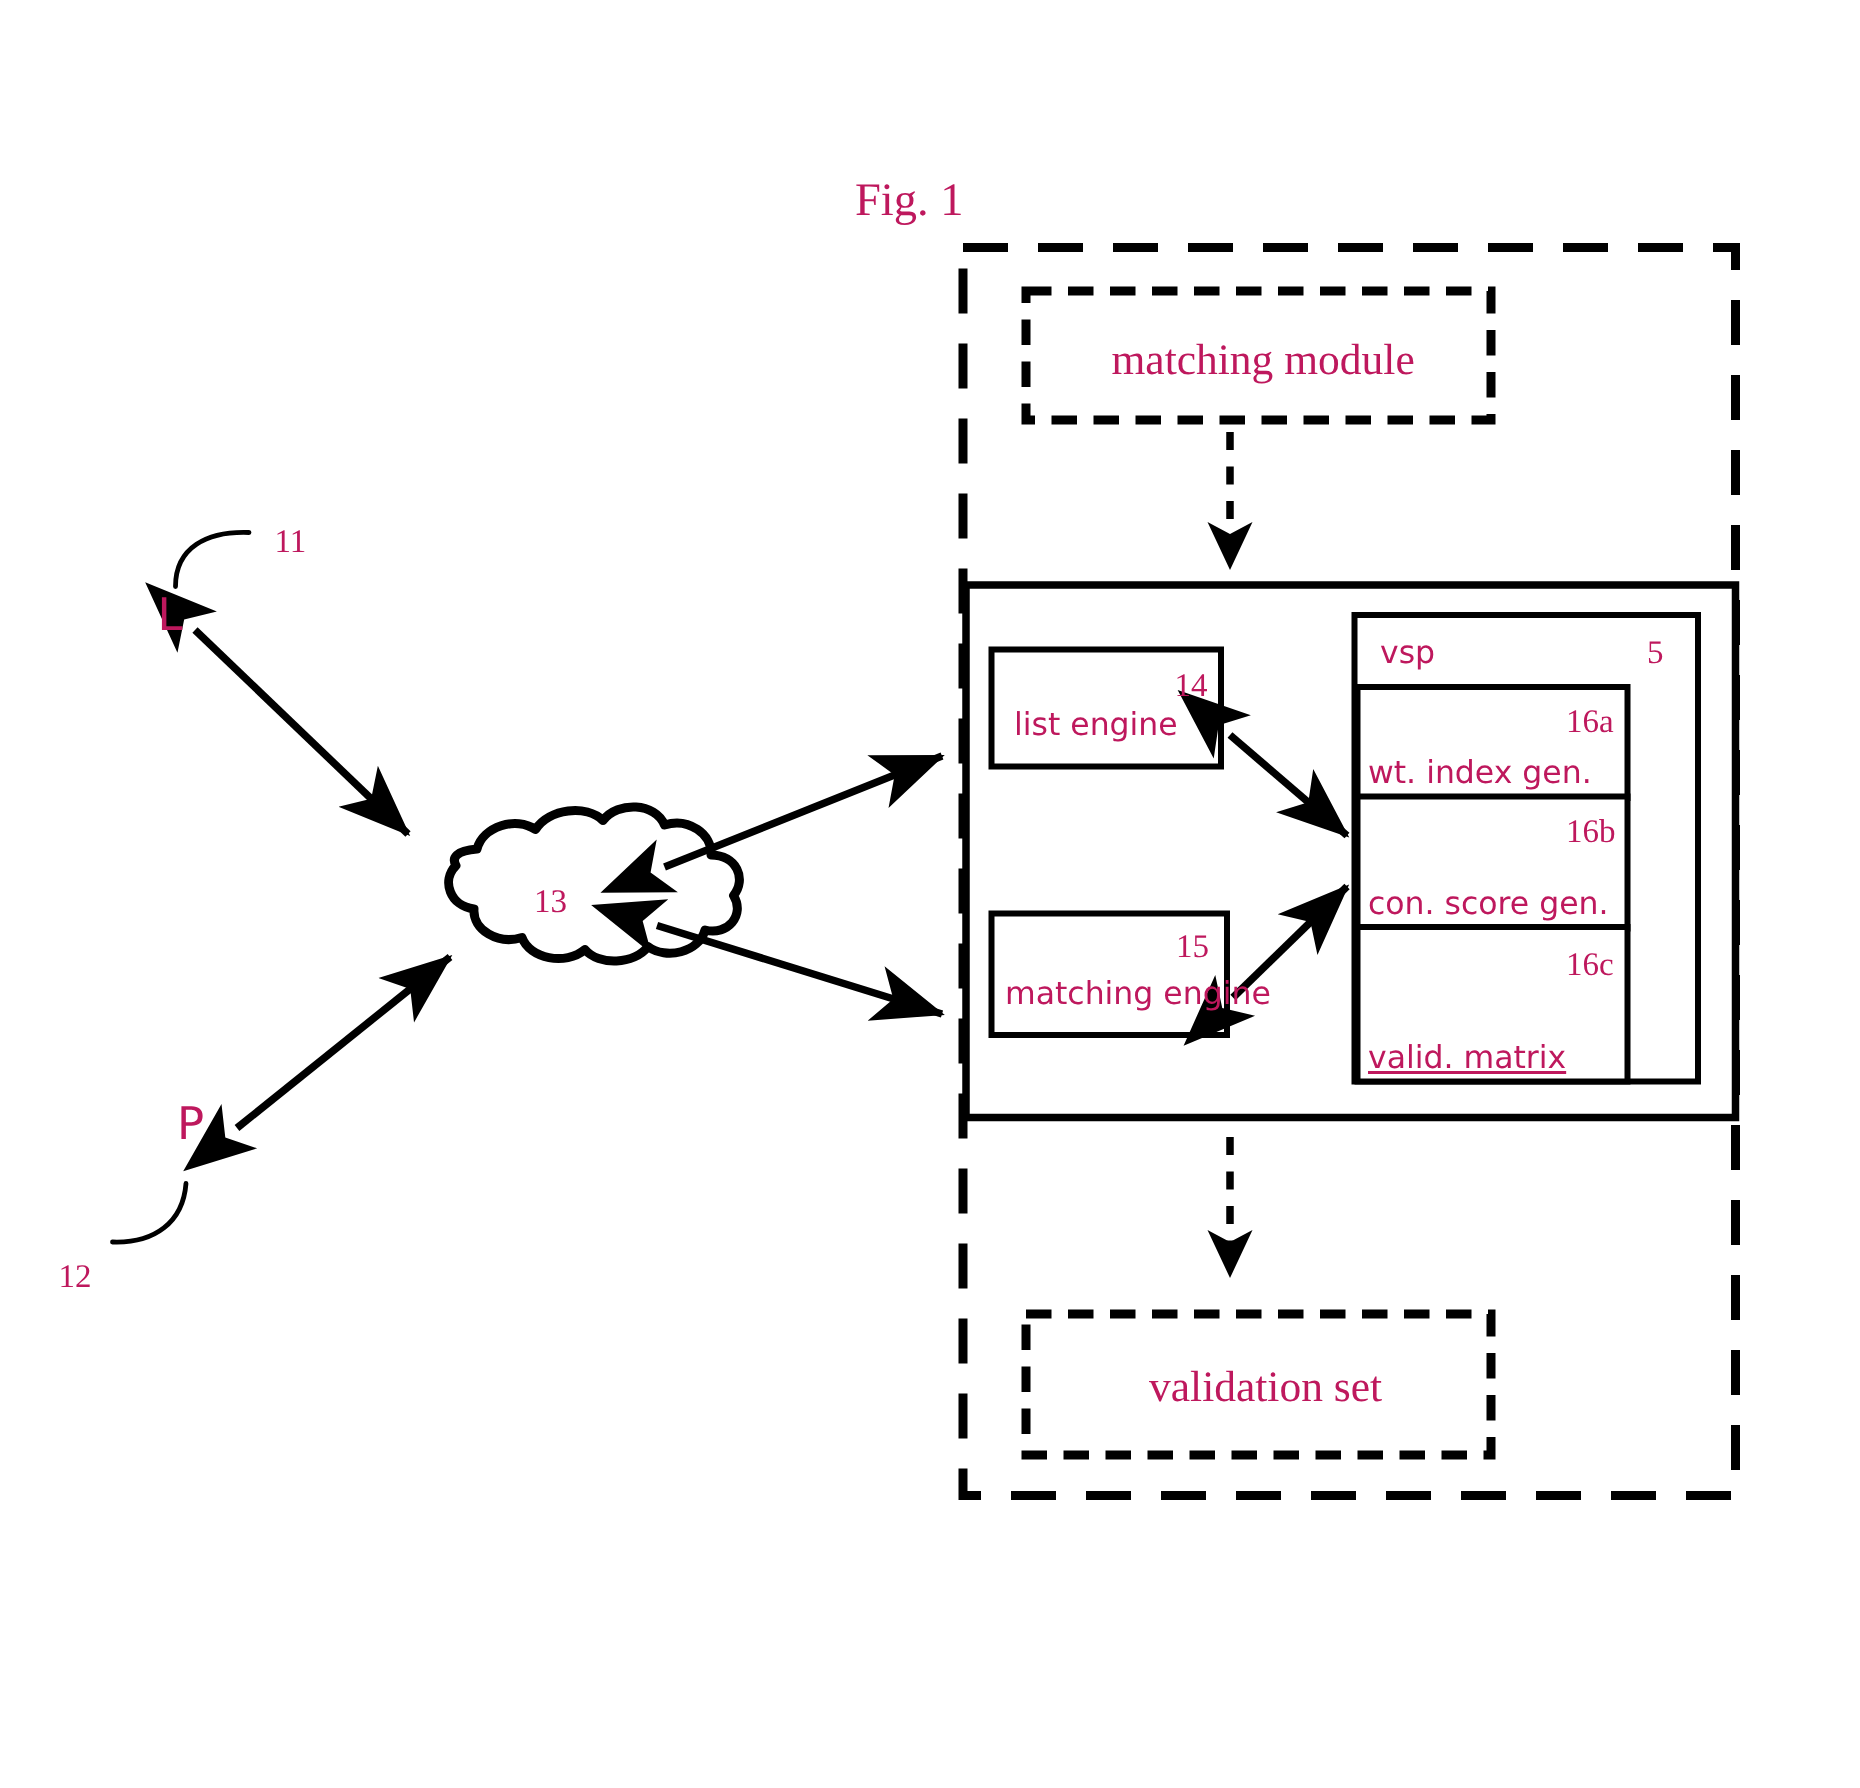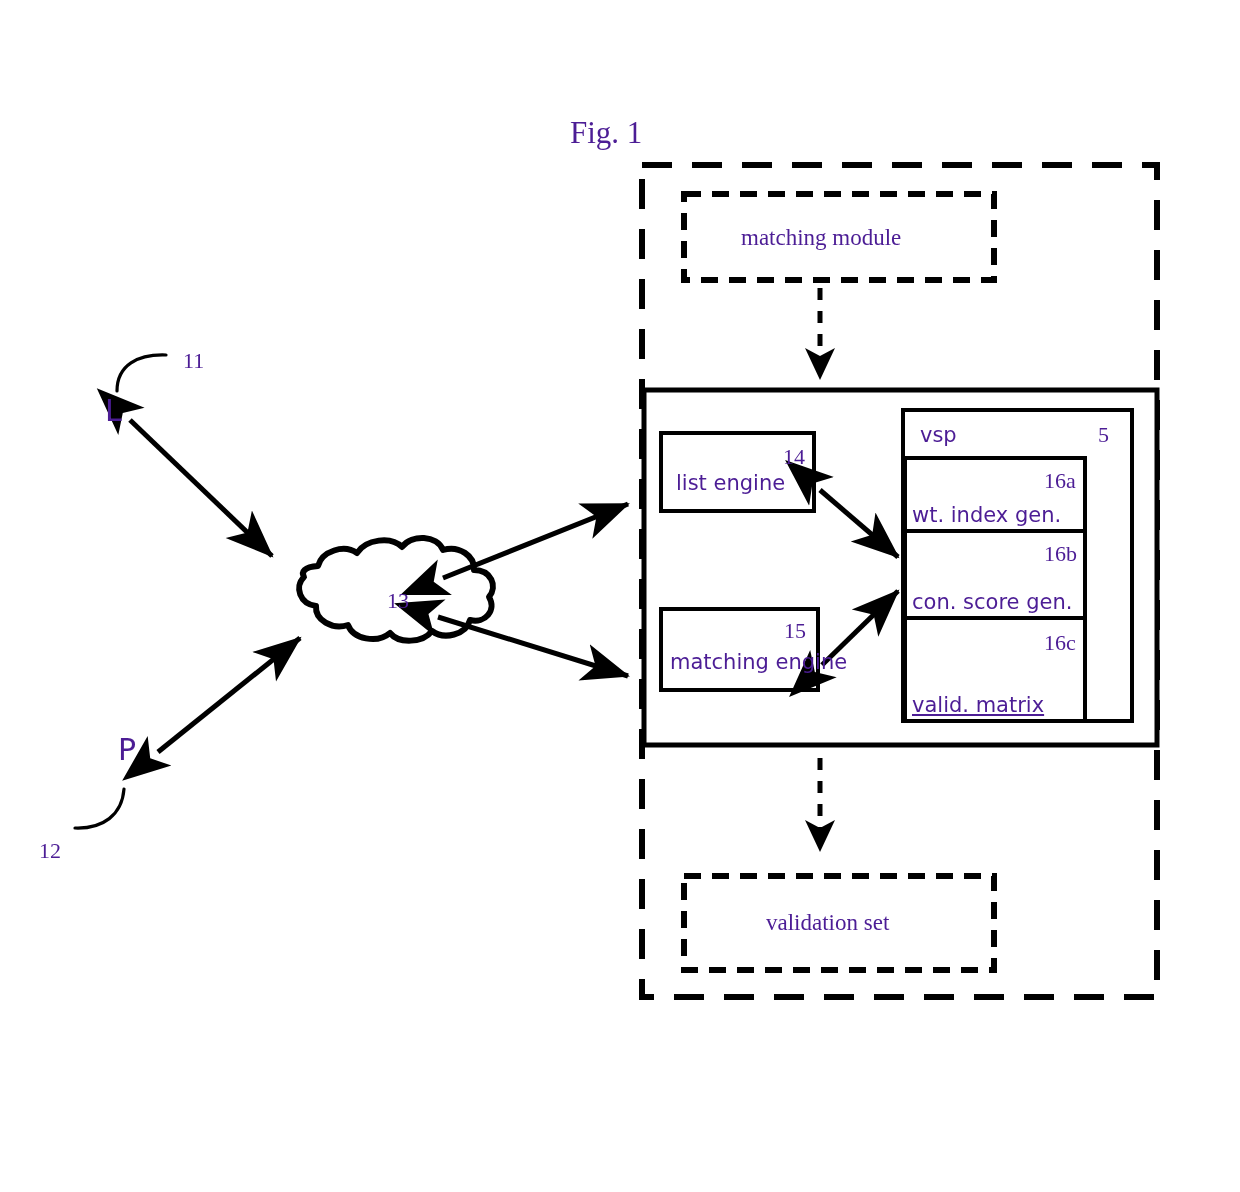--- a/index.html
+++ b/index.html
@@ -20,32 +20,32 @@
     position: absolute;
     top: 0;
     left: 0;
     width: 1240px;
     height: 1192px;
     pointer-events: none;
   }
   .txt {
     position: absolute;
     white-space: nowrap;
-    color: #4c1d95;
+    color: #be185d;
     line-height: 1;
   }
   .serif  { font-family: "Liberation Serif", serif; }
   .sans   { font-family: "DejaVu Sans", sans-serif; }
 
   
   .fig-title   { font-size: 31px; }
   .ref-num     { font-size: 22px; }
   .node-letter { font-size: 30px; }
   .box-label   { font-size: 21px; }
-  .mod-label   { font-size: 23px; text-align: center; }
+  .mod-label   { font-size: 29px; text-align: center; }
   .cloud-num   { font-size: 22px; }
 </style>
 </head>
 <body>
 
 <div id="canvas">
 
   <svg class="layer" viewBox="0 0 1240 1192" xmlns="http://www.w3.org/2000/svg">
     <defs>
       <marker id="ah" markerWidth="11" markerHeight="11" refX="9.2" refY="4.0" orient="auto" markerUnits="strokeWidth">
@@ -112,21 +112,21 @@
   </svg>
 
   <div class="txt serif fig-title" style="left:570px; top:117px;">Fig. 1</div>
 
   <div class="txt sans node-letter" style="left:105px; top:396px;">L</div>
   <div class="txt serif ref-num" style="left:183px; top:350px;">11</div>
 
   <div class="txt sans node-letter" style="left:118px; top:735px;">P</div>
   <div class="txt serif ref-num" style="left:39px; top:840px;">12</div>
 
-  <div class="txt serif cloud-num" style="left:356px; top:590px;margin-left:31px;">13</div>
+  <div class="txt serif cloud-num" style="left:356px; top:590px;">13</div>
 
   <div class="txt serif mod-label" style="left:741px; top:226px;">matching module</div>
 
   <div class="txt serif mod-label" style="left:766px; top:911px;">validation set</div>
 
   <div class="txt serif ref-num" style="left:783px; top:446px;">14</div>
   <div class="txt sans box-label" style="left:676px; top:473px;">list engine</div>
 
   <div class="txt serif ref-num" style="left:784px; top:620px;">15</div>
   <div class="txt sans box-label" style="left:670px; top:652px;">matching engine</div>

